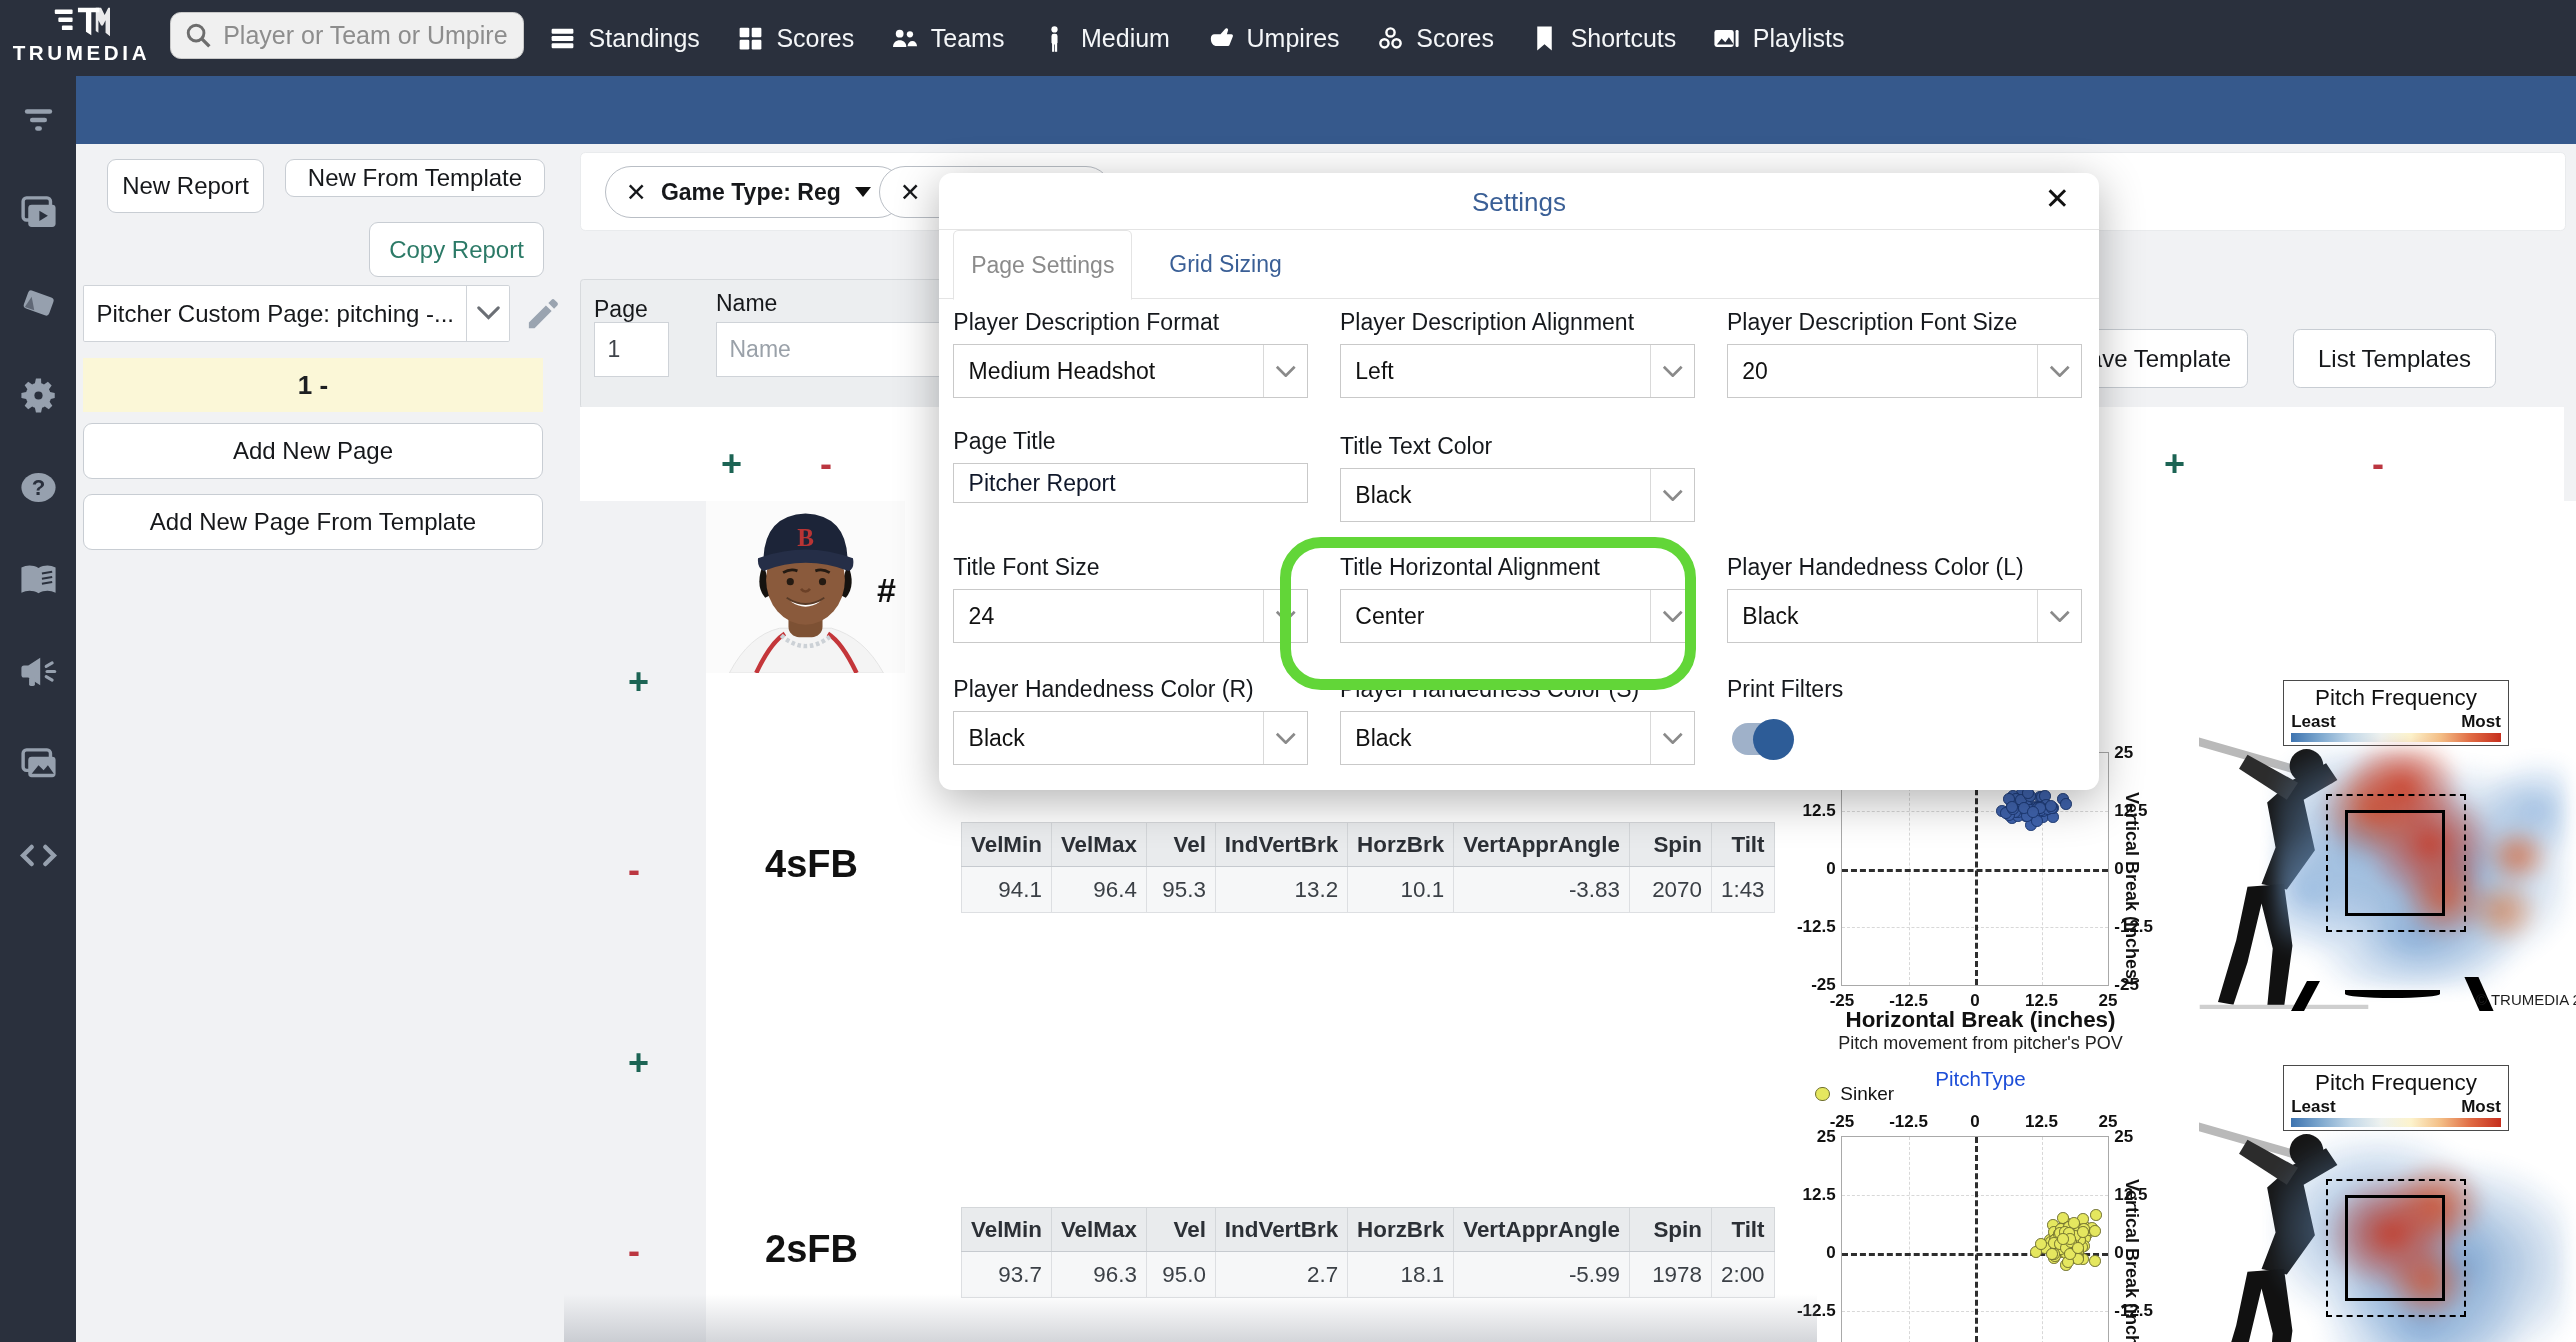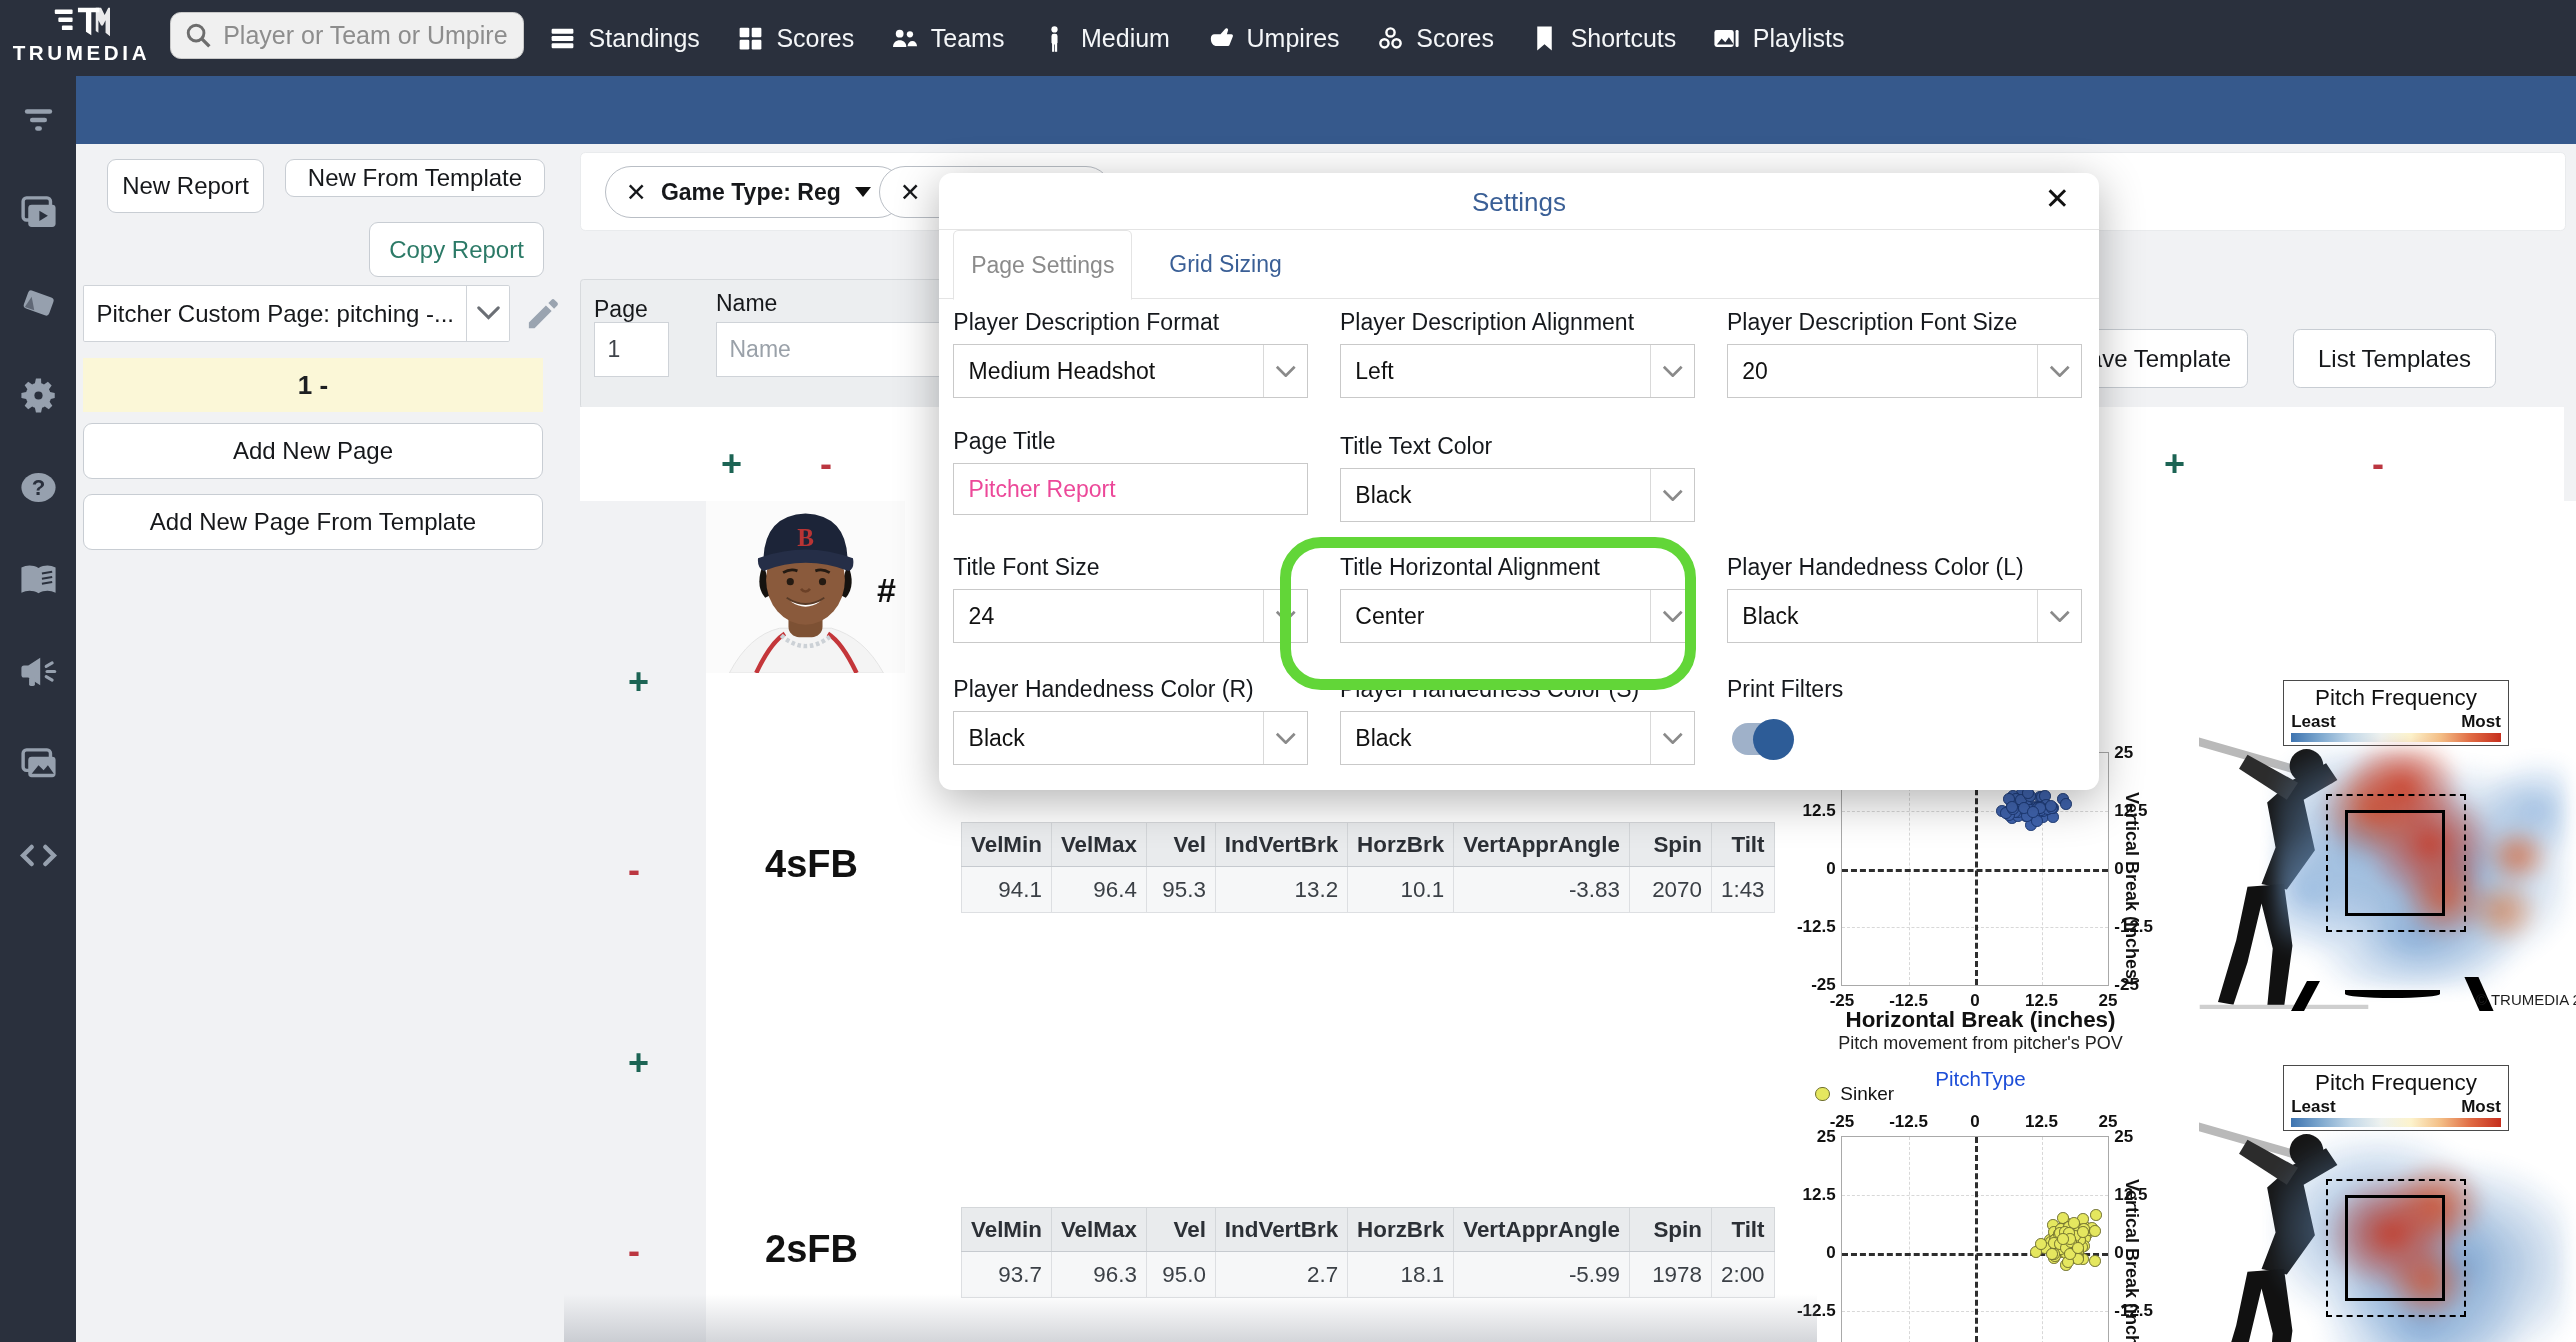--- a/index.html
+++ b/index.html
@@ -104,22 +104,22 @@
   .m-tab-active{position:absolute;left:14.3px;top:0;height:68px;width:177px;background:#fff;border:0.9px solid #e4e4e4;
                 border-bottom:1.8px solid #fff;border-radius:5.4px 5.4px 0 0;display:flex;align-items:center;justify-content:center;
                 color:#8b8b8b;font-size:23px;cursor:pointer;box-sizing:content-box}
   .m-tab{position:absolute;left:206px;top:0;height:68px;width:161px;display:flex;align-items:center;justify-content:center;
          color:#3a5f96;font-size:23px;cursor:pointer}
   .fld{position:absolute;width:355px}
   .flabel{font-size:23px;color:#15181c;margin-bottom:8px;white-space:nowrap}
   .fselect{height:54px;border:0.9px solid #c9c9c9;background:#fff;display:flex;align-items:center;box-sizing:border-box;cursor:pointer}
   .fval{flex:1;padding-left:14.3px;font-size:23px;color:#111;white-space:nowrap;overflow:hidden}
   .fchev{width:43px;height:100%;border-left:0.9px solid #d9d9d9;display:flex;align-items:center;justify-content:center;flex:none}
-  .finput{height:52px;border:0.9px solid #c9c9c9;background:#fff;display:flex;align-items:center;padding-left:14.3px;
-          font-size:23px;color:#ec4899;box-sizing:border-box;cursor:text}
+  .finput{height:40px;border:0.9px solid #c9c9c9;background:#fff;display:flex;align-items:center;padding-left:14.3px;
+          font-size:23px;color:#0f172a;box-sizing:border-box;cursor:text}
   .toggle{position:absolute;width:54px;height:32px;border-radius:16px;background:#9fb1c9;cursor:pointer}
   .toggle .knob{position:absolute;right:-7.2px;top:-4.5px;width:41px;height:41px;border-radius:50%;background:#2d5c97}
   .green-ring{position:absolute;left:1280px;top:537px;width:394px;height:131px;border:11.6px solid #62d638;
               border-radius:41px;z-index:60;pointer-events:none}
 
   .hash{position:absolute;left:877px;top:571px;font-size:34px;font-weight:bold;color:#111}
 </style>
 </head>
 <body>
 

